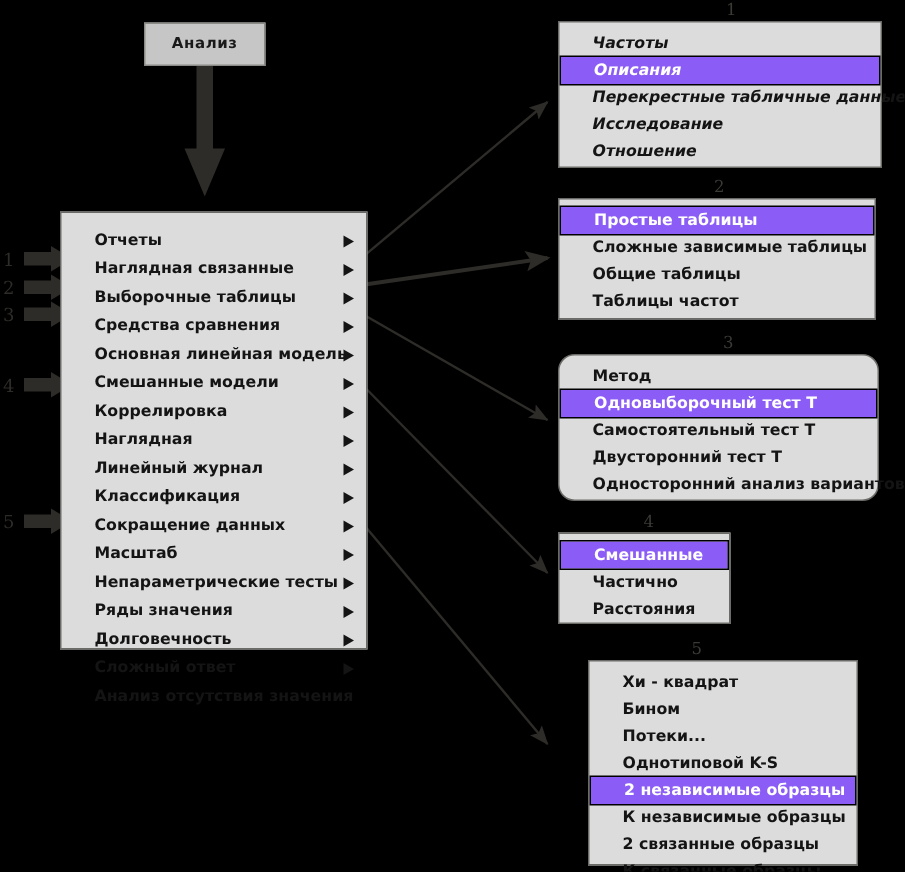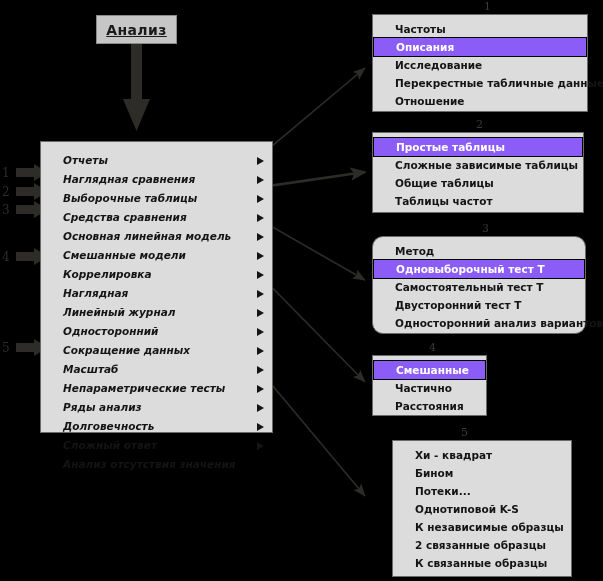--- a/index.html
+++ b/index.html
@@ -43,35 +43,33 @@
     top: 15px;
     width: 81px;
     height: 29px;
     background: #c6c6c6;
     border: 1px solid #8a8a86;
     display: flex;
     align-items: center;
     justify-content: center;
   }
   #root-box .root-label {
-    font-size: 14px;
+    font-size: 10px;
     color: #1a1a1a;
     font-weight: 600;
     letter-spacing: .4px;
-    text-decoration: underline;
   }
 
   
   #main-menu {
     left: 40px;
     top: 141px;
-    width: 233px;
+    width: 205px;
     height: 292px;
     padding: 9px 0 0 0;
-    font-style: italic;
   }
   .mrow {
     position: relative;
     height: 19px;
     line-height: 19px;
     padding-left: 22px;
     padding-right: 16px;
     font-size: 10.5px;
     font-weight: 700;
     color: #141414;
@@ -104,21 +102,21 @@
     white-space: nowrap;
   }
   .srow.sel {
     background: #8b5cf6;
     color: #ffffff;
     margin-left: 1px;
     margin-right: 1px;
     outline: 1px solid #000000;
   }
 
-  #sub1 { left: 372px; top: 14px;  width: 216px; height: 98px; }
+  #sub1 { left: 372px; top: 14px;  width: 216px; height: 98px; font-style: italic; }
   #sub2 { left: 372px; top: 132px; width: 212px; height: 81px; }
   #sub3 { left: 372px; top: 236px; width: 214px; height: 98px; border-radius: 11px; }
   #sub4 { left: 372px; top: 355px; width: 115px; height: 61px; }
   #sub5 { left: 392px; top: 440px; width: 180px; height: 137px; }
 
   
   .gnum {
     position: absolute;
     font-size: 11px;
     color: #3a3a36;
@@ -187,43 +185,43 @@
         <path d="M34,339 L48,347.5 L34,356 z"></path>
     </g>
   </svg>
 
   <div id="root-box" class="panel">
     <span class="root-label">Анализ</span>
   </div>
 
   <div id="main-menu" class="panel">
       <div class="mrow"><span>Отчеты</span><span class="tri"></span></div>
-      <div class="mrow"><span>Наглядная сравнения</span><span class="tri"></span></div>
+      <div class="mrow"><span>Наглядная связанные</span><span class="tri"></span></div>
       <div class="mrow"><span>Выборочные таблицы</span><span class="tri"></span></div>
       <div class="mrow"><span>Средства сравнения</span><span class="tri"></span></div>
       <div class="mrow"><span>Основная линейная модель</span><span class="tri"></span></div>
       <div class="mrow"><span>Смешанные модели</span><span class="tri"></span></div>
       <div class="mrow"><span>Коррелировка</span><span class="tri"></span></div>
       <div class="mrow"><span>Наглядная</span><span class="tri"></span></div>
       <div class="mrow"><span>Линейный журнал</span><span class="tri"></span></div>
-      <div class="mrow"><span>Односторонний</span><span class="tri"></span></div>
+      <div class="mrow"><span>Классификация</span><span class="tri"></span></div>
       <div class="mrow"><span>Сокращение данных</span><span class="tri"></span></div>
       <div class="mrow"><span>Масштаб</span><span class="tri"></span></div>
       <div class="mrow"><span>Непараметрические тесты</span><span class="tri"></span></div>
-      <div class="mrow"><span>Ряды анализ</span><span class="tri"></span></div>
+      <div class="mrow"><span>Ряды значения</span><span class="tri"></span></div>
       <div class="mrow"><span>Долговечность</span><span class="tri"></span></div>
       <div class="mrow"><span>Сложный ответ</span><span class="tri"></span></div>
       <div class="mrow"><span>Анализ отсутствия значения</span></div>
     </div>
 
   <div id="sub1" class="panel sub">
       <div class="srow"><span>Частоты</span></div>
       <div class="srow sel"><span>Описания</span></div>
+      <div class="srow"><span>Перекрестные табличные данные</span></div>
       <div class="srow"><span>Исследование</span></div>
-      <div class="srow"><span>Перекрестные табличные данные</span></div>
       <div class="srow"><span>Отношение</span></div>
     </div>
   <div id="sub2" class="panel sub">
       <div class="srow sel"><span>Простые таблицы</span></div>
       <div class="srow"><span>Сложные зависимые таблицы</span></div>
       <div class="srow"><span>Общие таблицы</span></div>
       <div class="srow"><span>Таблицы частот</span></div>
     </div>
   <div id="sub3" class="panel sub">
       <div class="srow"><span>Метод</span></div>
@@ -235,20 +233,21 @@
   <div id="sub4" class="panel sub">
       <div class="srow sel"><span>Смешанные</span></div>
       <div class="srow"><span>Частично</span></div>
       <div class="srow"><span>Расстояния</span></div>
     </div>
   <div id="sub5" class="panel sub">
       <div class="srow"><span>Хи - квадрат</span></div>
       <div class="srow"><span>Бином</span></div>
       <div class="srow"><span>Потеки...</span></div>
       <div class="srow"><span>Однотиповой K-S</span></div>
+      <div class="srow sel"><span>2 независимые образцы</span></div>
       <div class="srow"><span>К независимые образцы</span></div>
       <div class="srow"><span>2 связанные образцы</span></div>
       <div class="srow"><span>К связанные образцы</span></div>
     </div>
 
   <div class="gnum" style="left:484px; top:0px;">1</div>
   <div class="gnum" style="left:476px; top:118px;">2</div>
   <div class="gnum" style="left:482px; top:222px;">3</div>
   <div class="gnum" style="left:429px; top:341px;">4</div>
   <div class="gnum" style="left:461px; top:426px;">5</div>

